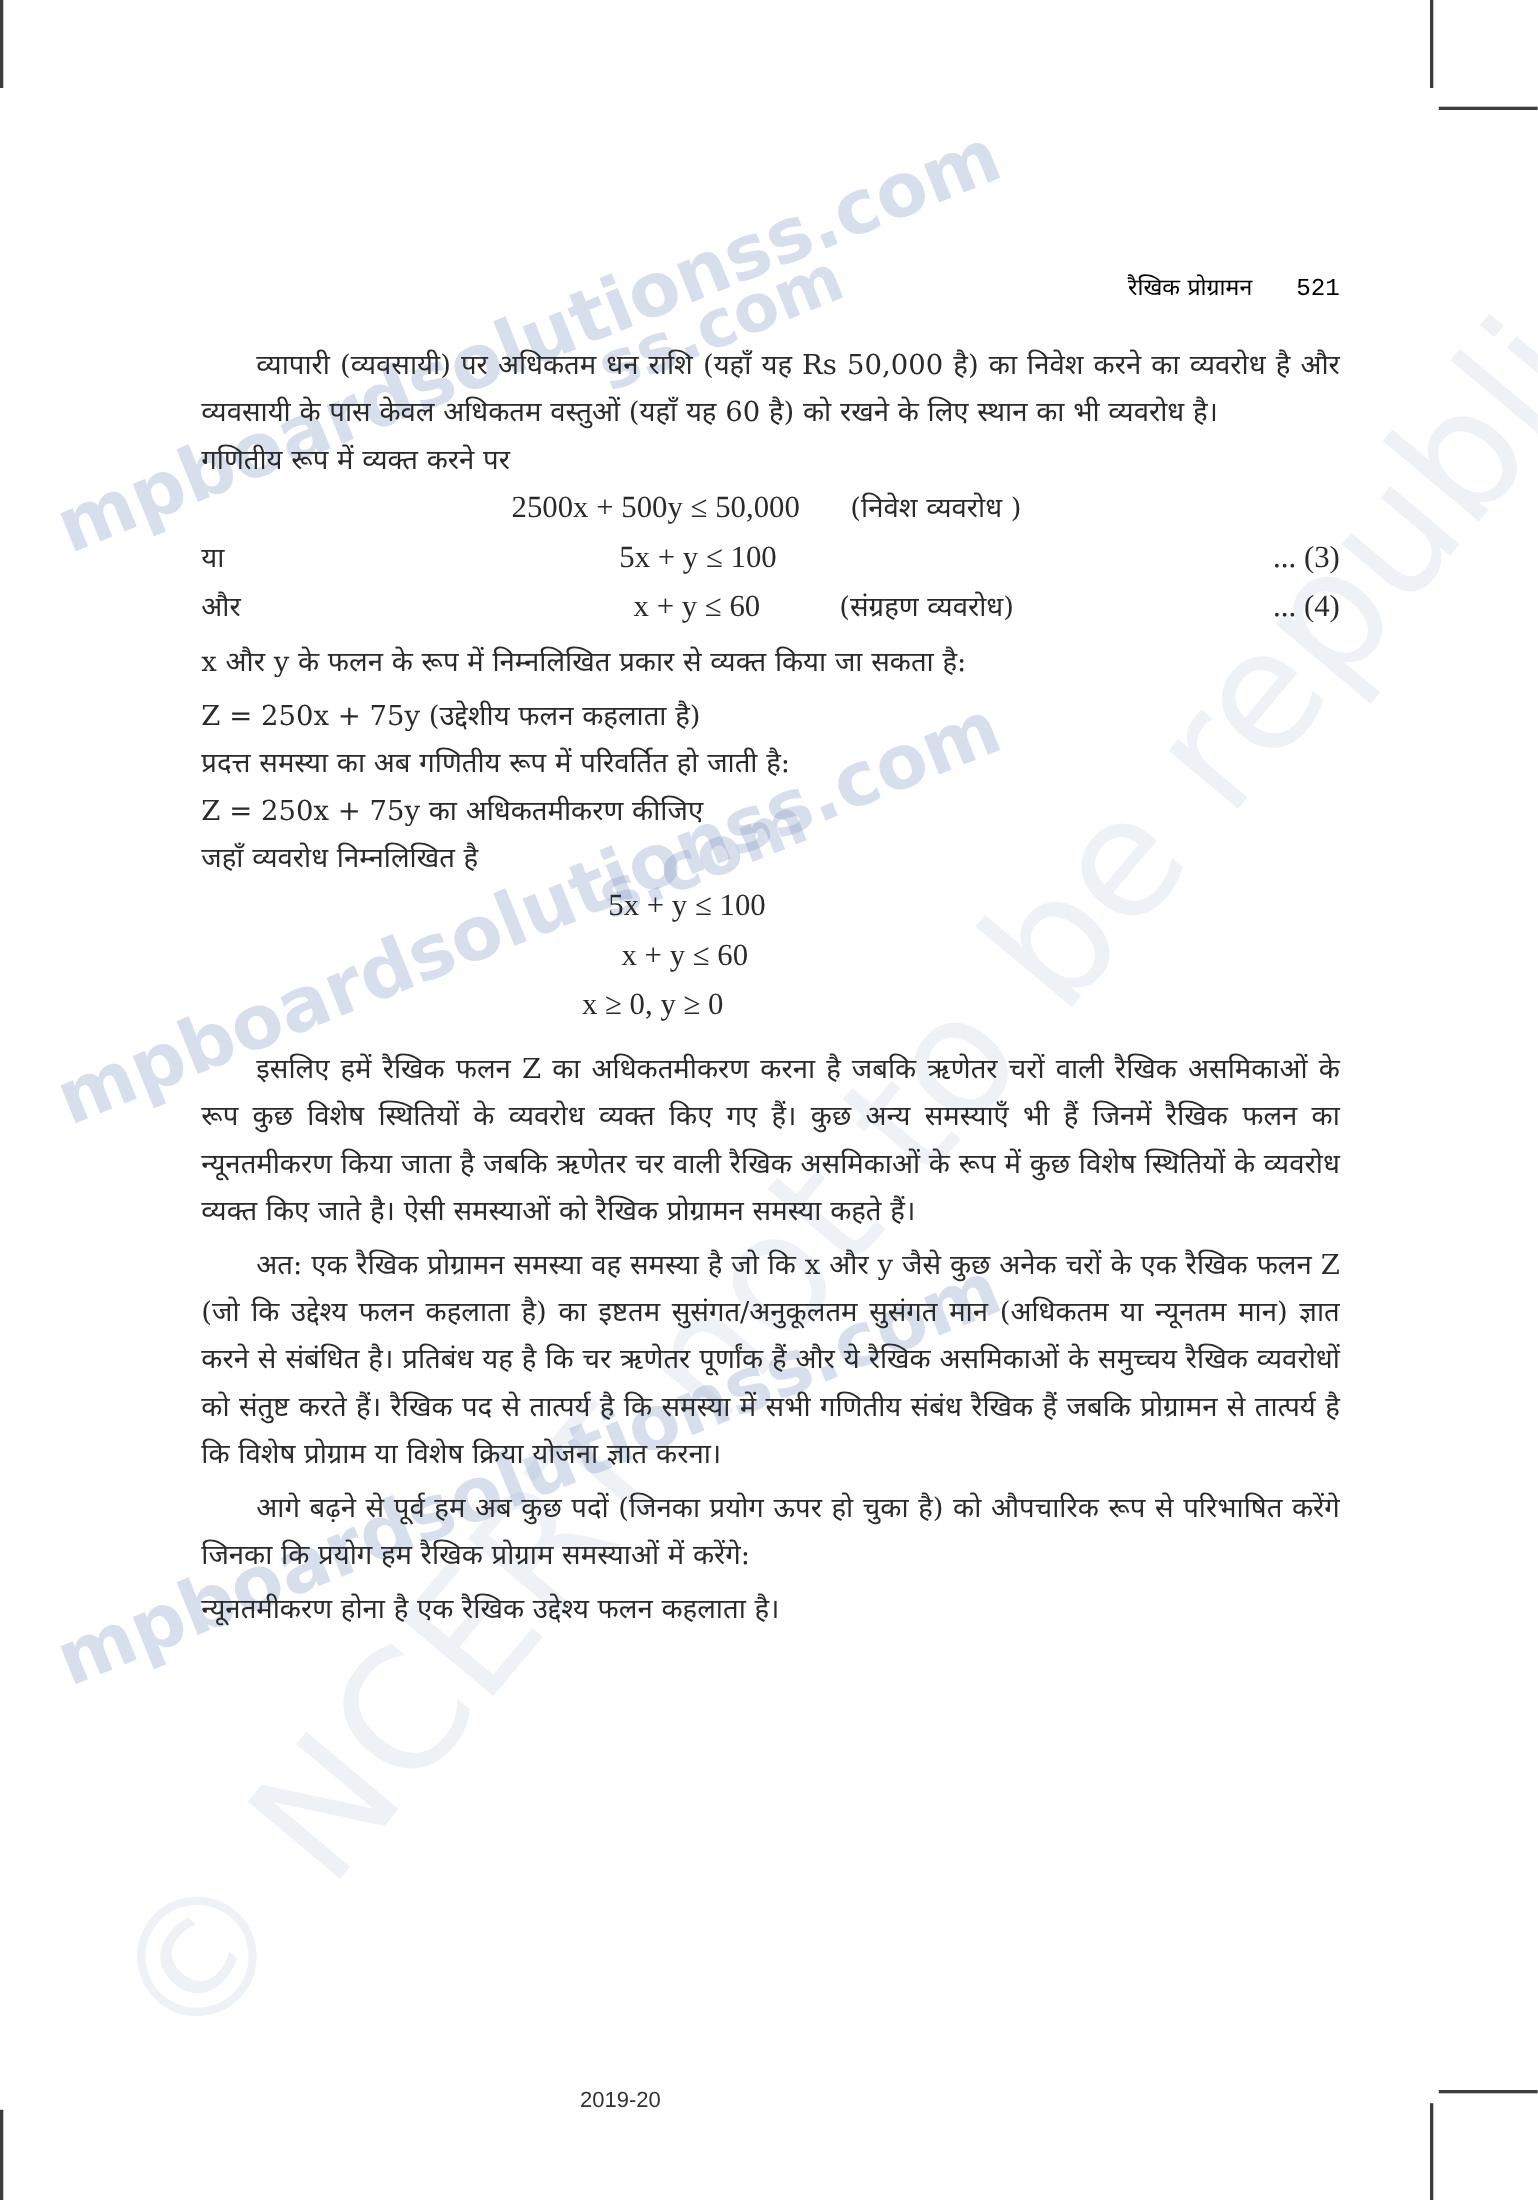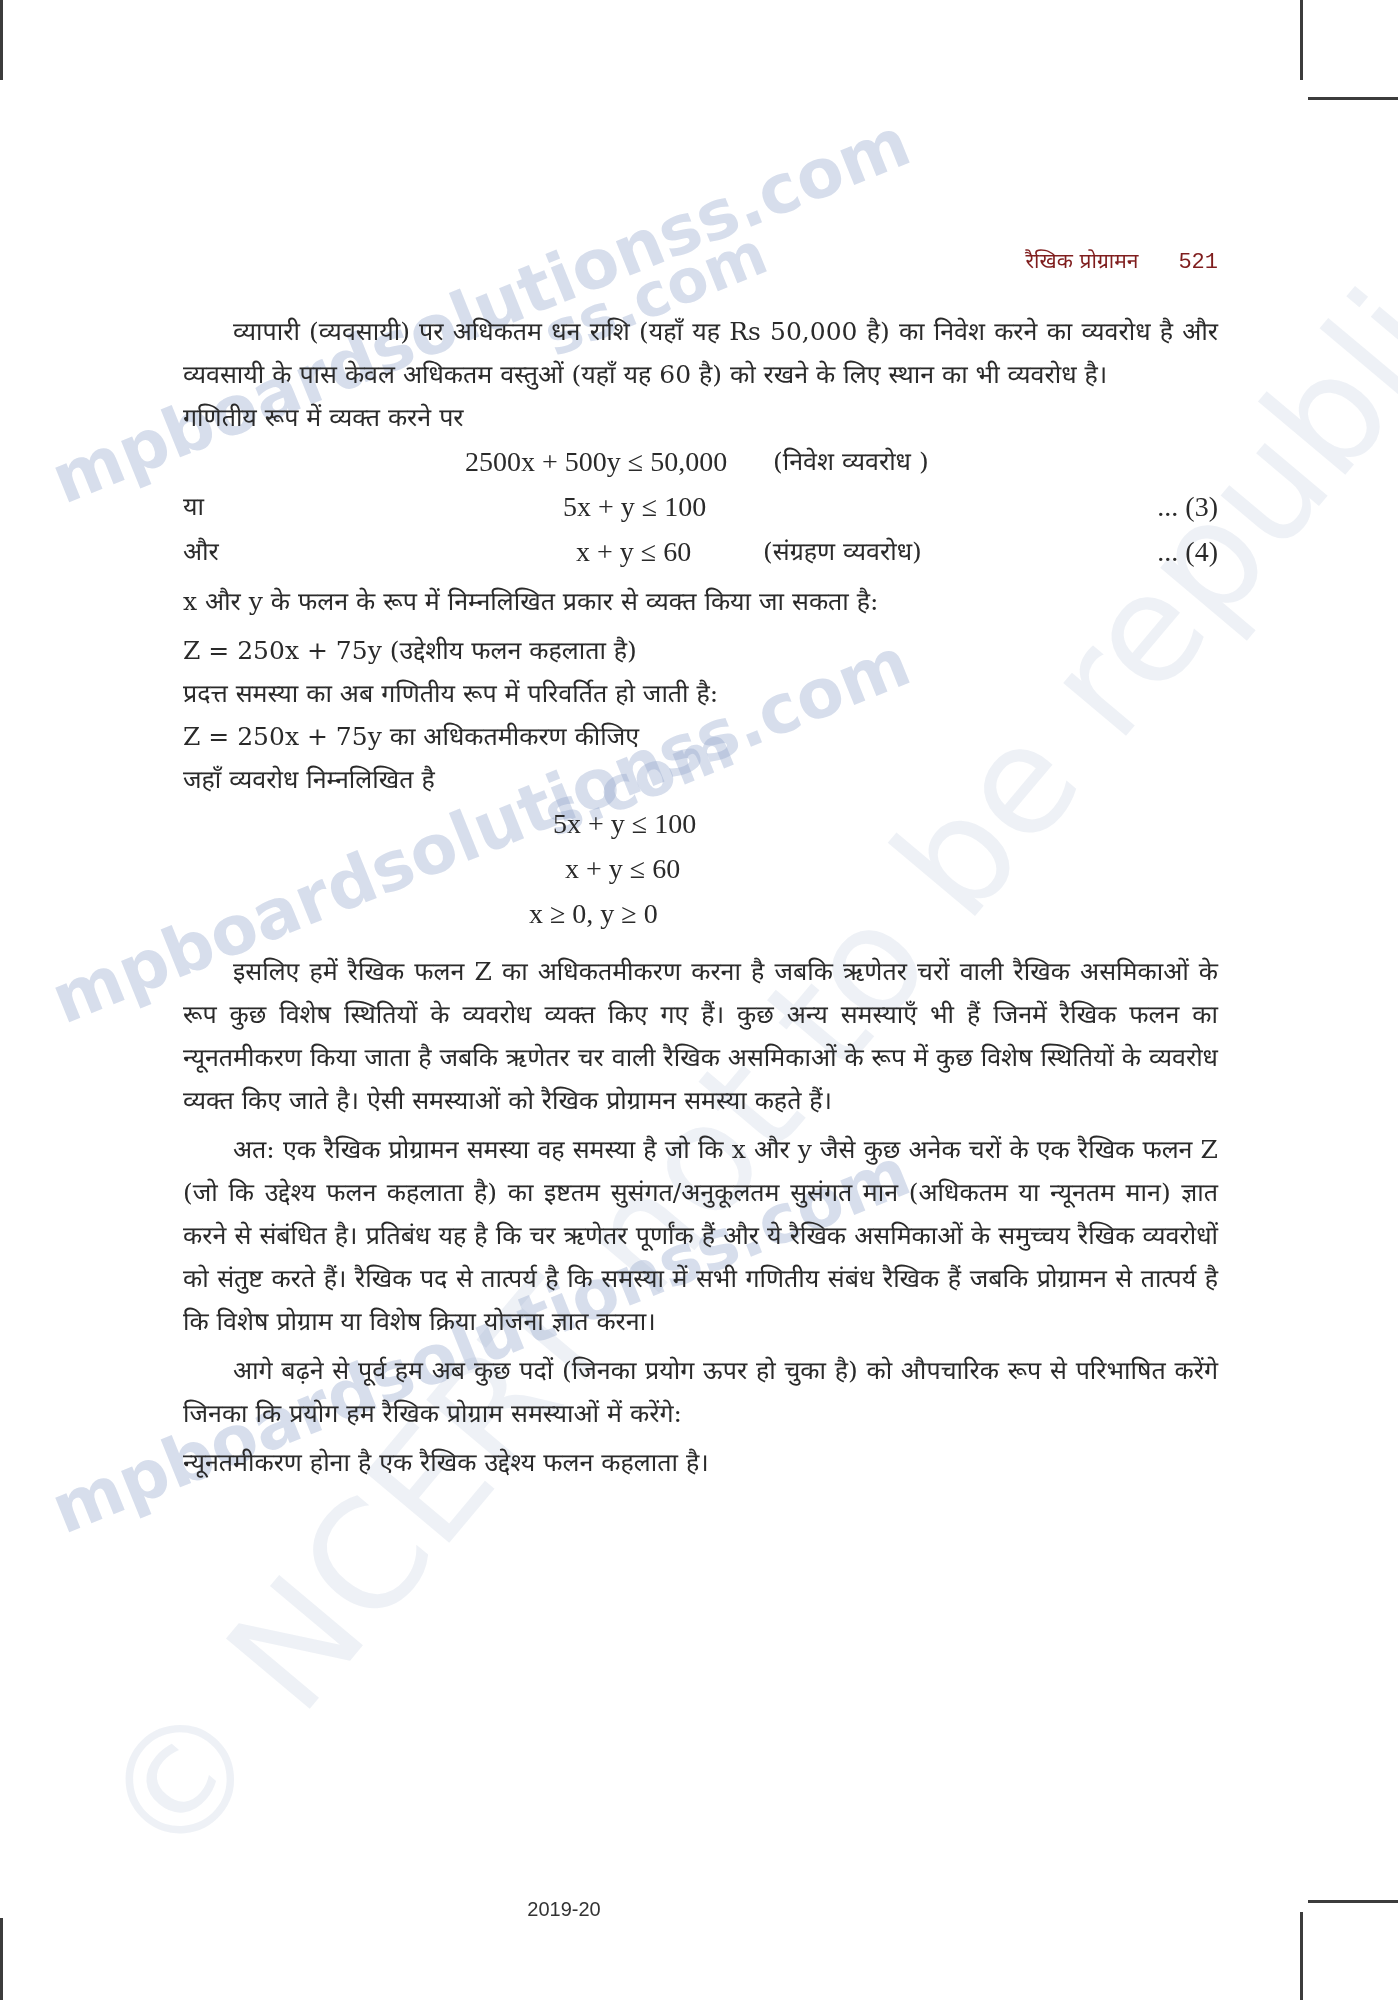--- a/index.html
+++ b/index.html
@@ -31,21 +31,21 @@
     }
     .watermark.light {
       color: rgba(160, 175, 205, 0.18);
       font-weight: normal;
     }
     .header {
       position: absolute;
       top: 246px;
       right: 180px;
       font-size: 21px;
-      color: #7f1d1d;
+      color: #000000;
       display: flex;
       gap: 40px;
       align-items: baseline;
       z-index: 1;
     }
     .page {
       position: absolute;
       left: 183px;
       top: 310px;
       width: 1035px;

